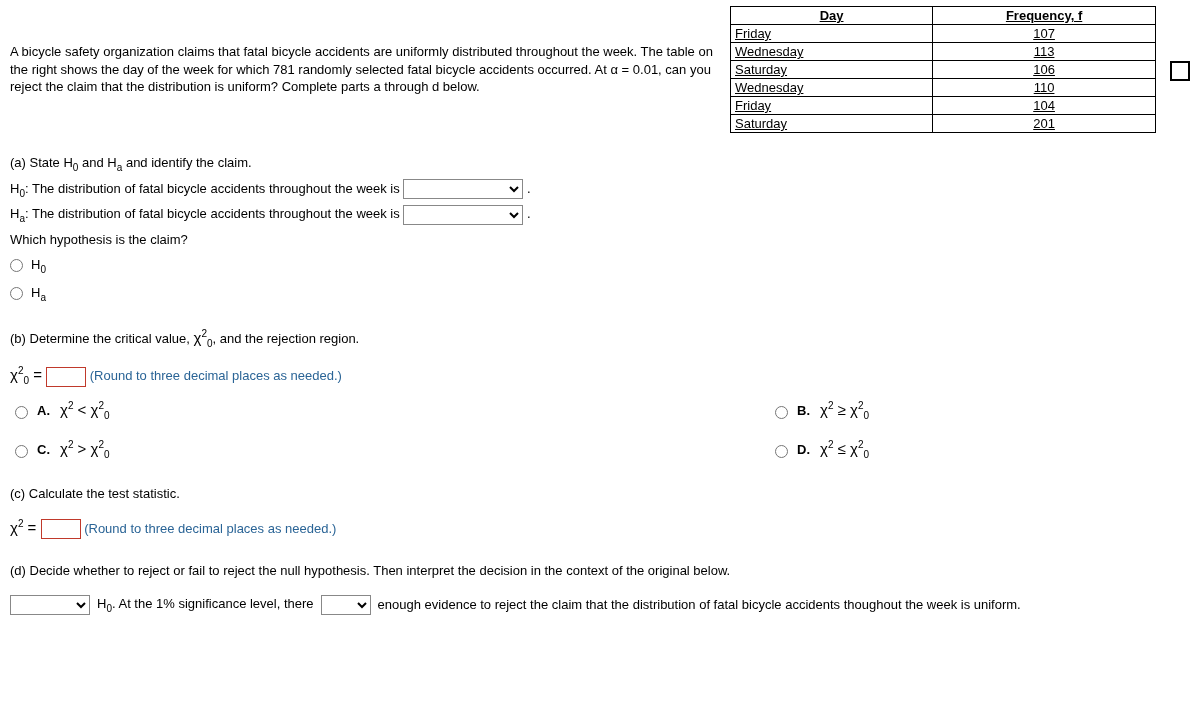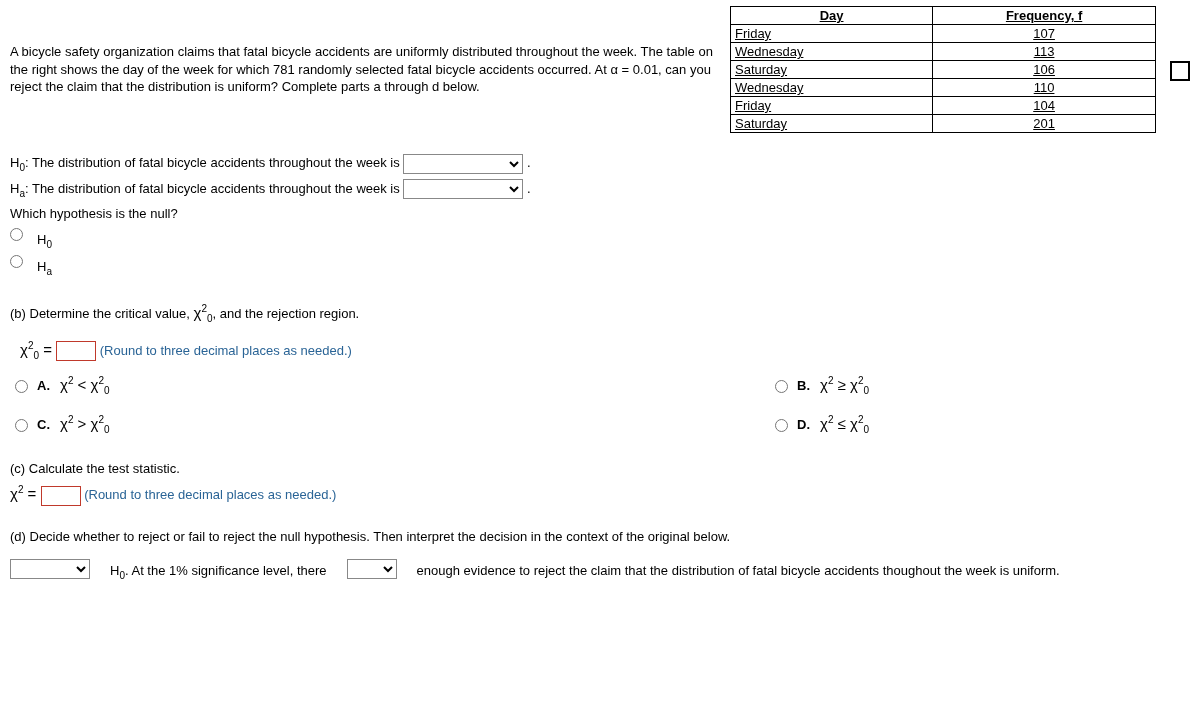--- a/index.html
+++ b/index.html
@@ -49,42 +49,42 @@
   }
   .sub0 { vertical-align: sub; font-size: 10px; }
   .sup2 { vertical-align: super; font-size: 10px; }
   select.inline {
     height: 20px;
     vertical-align: middle;
     border: 1px solid #888;
     background: #fff;
     min-width: 120px;
   }
-  .radio-line { display: flex; align-items: flex-start; gap: 14px; margin: 2px 0; }
+  .radio-line { display: flex; align-items: center; gap: 8px; margin: 2px 0; }
   .radio-line input[type=radio] { margin: 0; }
   .input-box {
     width: 34px;
     height: 16px;
     border: 1px solid #c0392b;
     vertical-align: middle;
     background: #fff;
   }
   .hint { color: #2a6496; }
   .rr-grid {
     display: grid;
     grid-template-columns: 760px auto;
     row-gap: 10px;
     margin-top: 6px;
   }
   .rr-opt { display: flex; align-items: center; gap: 6px; }
   .rr-opt .lbl { font-weight: bold; margin-right: 4px;}
   .chi { font-family: Liberation Sans, sans-serif; font-size: 15px; text-align: right; }
   .chi .sup2 { font-size:10px; }
   .chi .sub0 { font-size:10px; }
-  .part-d-line { display:flex; gap:20px; flex-wrap:wrap; margin-top:10px;}
+  .part-d-line { display:flex; align-items:center; gap:7px; flex-wrap:wrap; margin-top:10px;}
   select.short { min-width: 80px; }
   select.tiny { min-width: 50px; }
 </style>
 </head>
 <body>
 
 <div class="top-row">
   <div class="problem-text">A bicycle safety organization claims that fatal bicycle accidents are uniformly distributed throughout the week. The table on the right shows the day of the week for which 781 randomly selected fatal bicycle accidents occurred. At α = 0.01, can you reject the claim that the distribution is uniform? Complete parts a through d below.</div>
   <table class="data-table">
     <tbody>
@@ -115,44 +115,45 @@
     <tr>
           <td>Saturday</td>
           <td>201</td>
         </tr>
   </tbody>
     </table>
   <div class="fullscreen-icon"></div>
 </div>
 
 <div class="section">
-  <div style="margin-top:8px;">
+  <div>(a) State H<span class="sub0">0</span> and H<span class="sub0">a</span> and identify the claim.</div>
+  <div style="">
     <span>H<span class="sub0">0</span>: The distribution of fatal bicycle accidents throughout the week is </span>
     <select class="inline"><option></option></select>
     <span> .</span>
   </div>
   <div>
     <span>H<span class="sub0">a</span>: The distribution of fatal bicycle accidents throughout the week is </span>
     <select class="inline"><option></option></select>
     <span> .</span>
   </div>
-  <div>Which hypothesis is the null?</div>
+  <div>Which hypothesis is the claim?</div>
   <div class="radio-line">
     <input type="radio" name="claim" style="">
     <span>H<span class="sub0">0</span></span>
   </div>
   <div class="radio-line">
     <input type="radio" name="claim" style="">
     <span>H<span class="sub0">a</span></span>
   </div>
 </div>
 
 <div class="section">
   <div>(b) Determine the critical value, <span class="chi">χ<span class="sup2">2</span><span class="sub0">0</span></span>, and the rejection region.</div>
-  <div style="margin-top:8px;margin-left:10px;">
+  <div style="margin-top:8px;">
     <span class="chi">χ<span class="sup2">2</span><span class="sub0">0</span> = </span>
     <input class="input-box" style="">
     <span class="hint">(Round to three decimal places as needed.)</span>
   </div>
 
   <div class="rr-grid">
     <div class="rr-opt">
       <input type="radio" name="rr" style="">
       <span class="lbl">A.</span>
       <span class="chi">χ<span class="sup2">2</span> &lt; χ<span class="sup2">2</span><span class="sub0">0</span></span>
@@ -170,21 +171,21 @@
     <div class="rr-opt">
       <input type="radio" name="rr" style="">
       <span class="lbl">D.</span>
       <span class="chi">χ<span class="sup2">2</span> ≤ χ<span class="sup2">2</span><span class="sub0">0</span></span>
     </div>
   </div>
 </div>
 
 <div class="section">
   <div>(c) Calculate the test statistic.</div>
-  <div style="">
+  <div style="margin-top:8px;">
     <span class="chi">χ<span class="sup2">2</span> = </span>
     <input class="input-box" style="">
     <span class="hint">(Round to three decimal places as needed.)</span>
   </div>
 </div>
 
 <div class="section">
   <div>(d) Decide whether to reject or fail to reject the null hypothesis. Then interpret the decision in the context of the original below.</div>
   <div class="part-d-line">
     <select class="inline short"><option></option></select>

